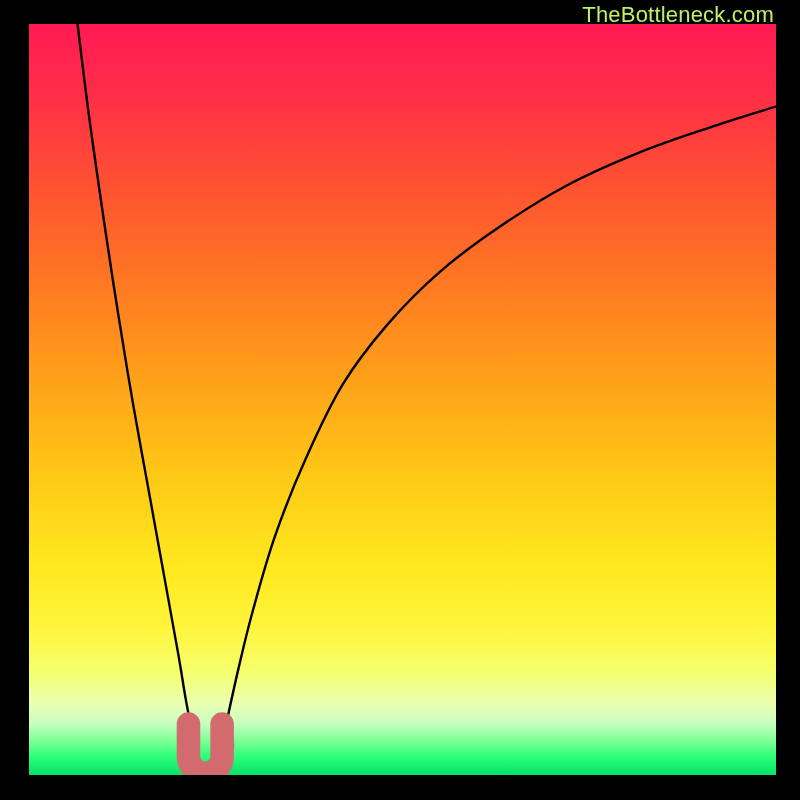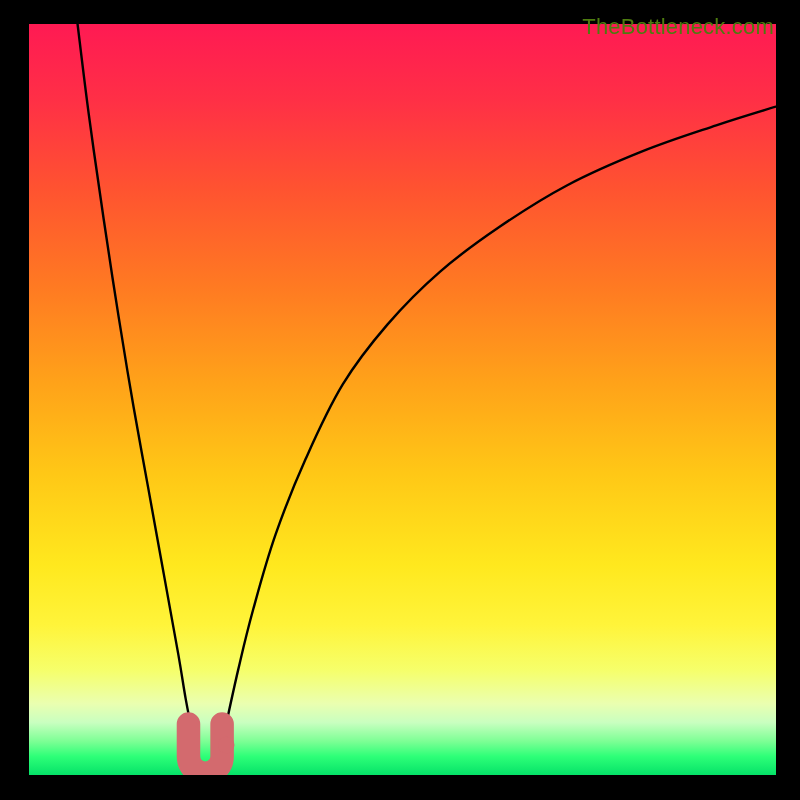--- a/index.html
+++ b/index.html
@@ -20,24 +20,24 @@
   .plot-area {
     position: absolute;
     left: 29px;
     top: 24px;
     width: 747px;
     height: 751px;
     overflow: hidden;
   }
   .watermark {
     position: absolute;
-    top: 14px;
+    top: 2px;
     right: 26px;
     font-size: 22px;
-    color: #4d7c0f;
+    color: #bef264;
     font-weight: 400;
     letter-spacing: 0.2px;
   }
 </style>
 </head>
 <body>
 
 <div class="frame">
 
   <div class="plot-area">

